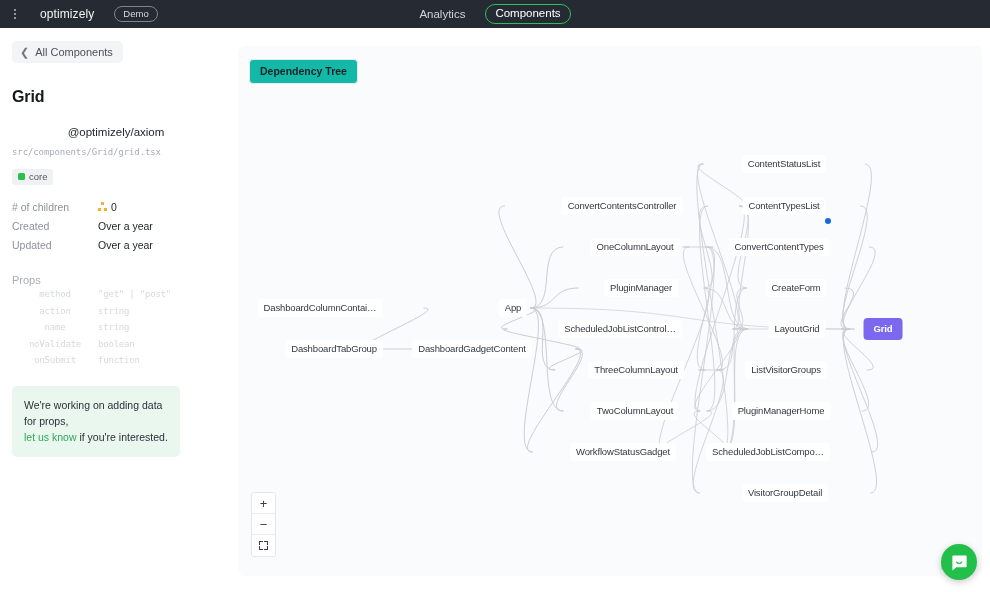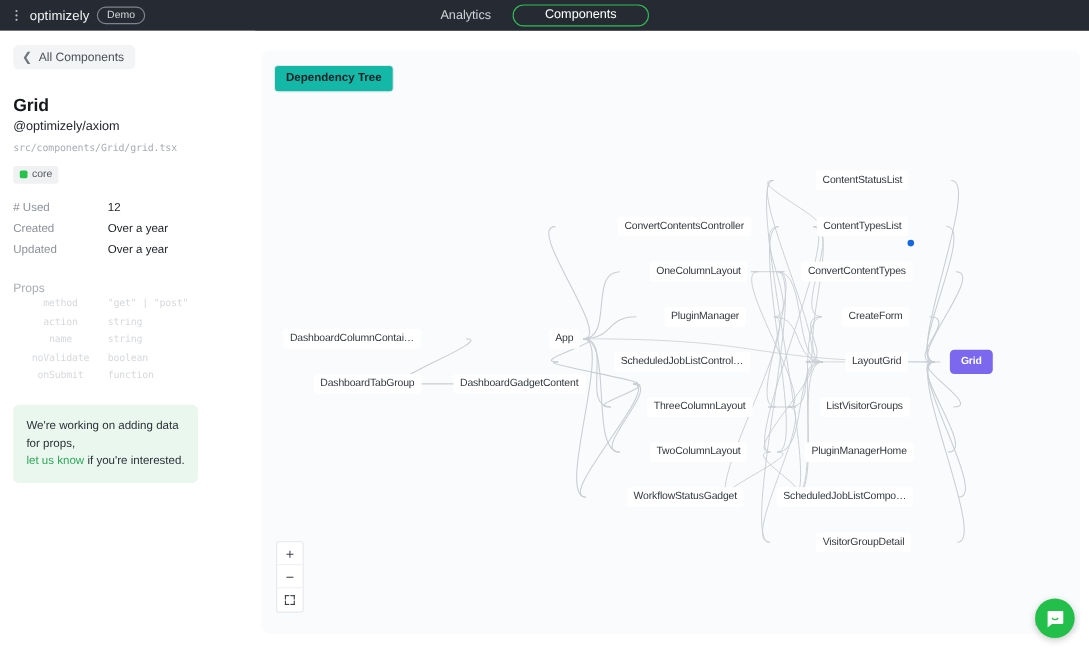--- a/index.html
+++ b/index.html
@@ -10,21 +10,21 @@
     overflow: hidden;
   }
 
   
   .topbar {
     position: absolute; top: 0; left: 0;
     width: 990px; height: 28px;
     background: #262b33;
     display: flex; align-items: center;
   }
-  .tb-left { display: flex; align-items: center; gap: 7px; padding-left: 10px; }
+  .tb-left { display: flex; align-items: center; gap: 20px; padding-left: 10px; }
   .kebab-icon {
     width: 10px; height: 14px;
     display: flex; flex-direction: column; align-items: center;
     justify-content: center; gap: 2px;
     cursor: pointer;
   }
   .kebab-icon i { width: 2px; height: 2px; border-radius: 50%; background: #b9bec6; display:block; }
   .brand {
     color: #f2f3f5; font-size: 12px; letter-spacing: .1px;
   }
@@ -34,21 +34,21 @@
     padding: 2px 8px 3px; line-height: 1;
   }
   .tb-center {
     position: absolute; left: 0; right: 0;
     display: flex; justify-content: center; align-items: center; gap: 20px;
   }
   .nav-link { color: #cfd4db; font-size: 11.5px; cursor: pointer; }
   .nav-pill {
     border: 1.4px solid #2fbf57; border-radius: 11px;
     color: #ffffff; font-size: 11.5px;
-    padding: 3px 28px 4px; line-height: 1; cursor: pointer;
+    padding: 3px 9px 4px; line-height: 1; cursor: pointer;
   }
 
   
   .sidebar {
     position: absolute; top: 28px; left: 0;
     width: 232px; height: 564px;
     background: #ffffff;
     padding: 13px 12px 0 12px;
   }
   .back-btn {
@@ -59,21 +59,21 @@
     cursor: pointer;
   }
   .chev { font-size: 11px; color: #70757e; line-height: 1; }
 
   .comp-title {
     margin-top: 25px;
     font-size: 16px; font-weight: bold; color: #15181d;
     letter-spacing: -.1px;
   }
   .comp-pkg {
-    margin-top: 3px; font-size: 11.5px; color: #23272e;
+    margin-top: 20px; font-size: 11.5px; color: #23272e; text-align: center;
   }
   .comp-path {
     margin-top: 9px;
     font-family: "DejaVu Sans Mono", monospace;
     font-size: 9px; color: #a7acb4; letter-spacing: -.1px;
   }
   .tag-row { margin-top: 9px; }
   .tag {
     display: inline-flex; align-items: center; gap: 4px;
     background: #f0f1f3; border-radius: 3px;
@@ -238,22 +238,29 @@
 
   <div class="tag-row">
     <span class="tag">
       <i class="sq"></i>
       <span>core</span>
     </span>
   </div>
 
   <div class="meta">
     <div class="meta-row">
-      <span class="meta-k"># Used</span>
-      <span class="meta-v">12</span>
+      <span class="meta-k"># of children</span>
+      <span class="meta-v">
+        <span class="tree-mini">
+            <i></i>
+            <i></i>
+            <i></i>
+          </span>
+        <span>0</span>
+      </span>
     </div>
     <div class="meta-row">
       <span class="meta-k">Created</span>
       <span class="meta-v">Over a year</span>
     </div>
     <div class="meta-row">
       <span class="meta-k">Updated</span>
       <span class="meta-v">Over a year</span>
     </div>
   </div>

